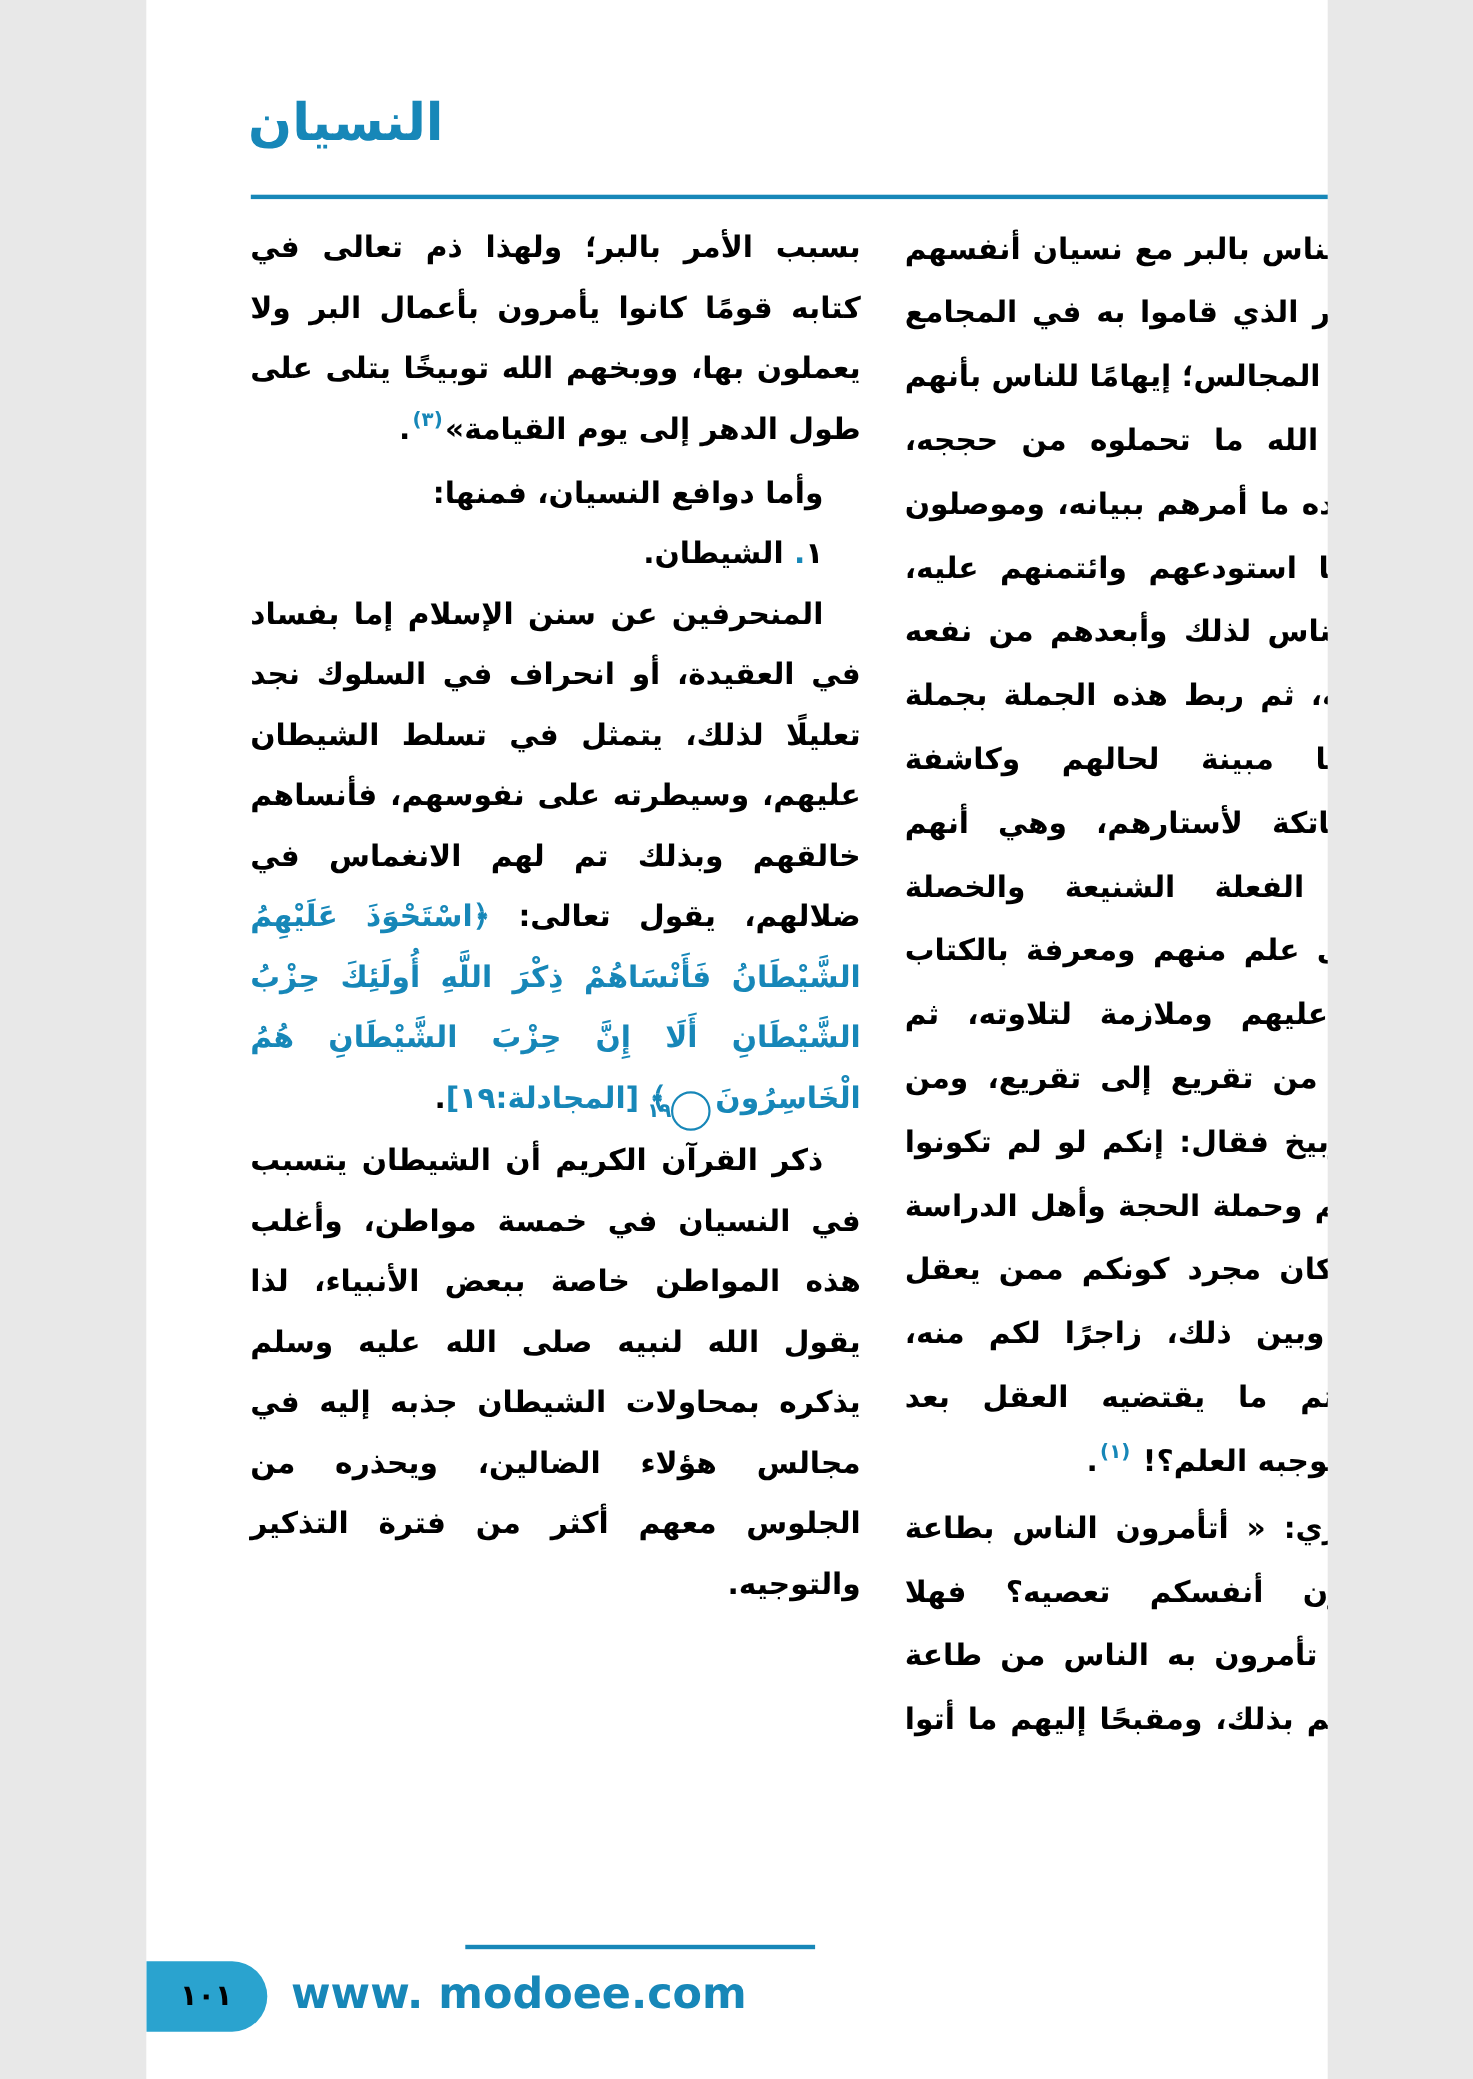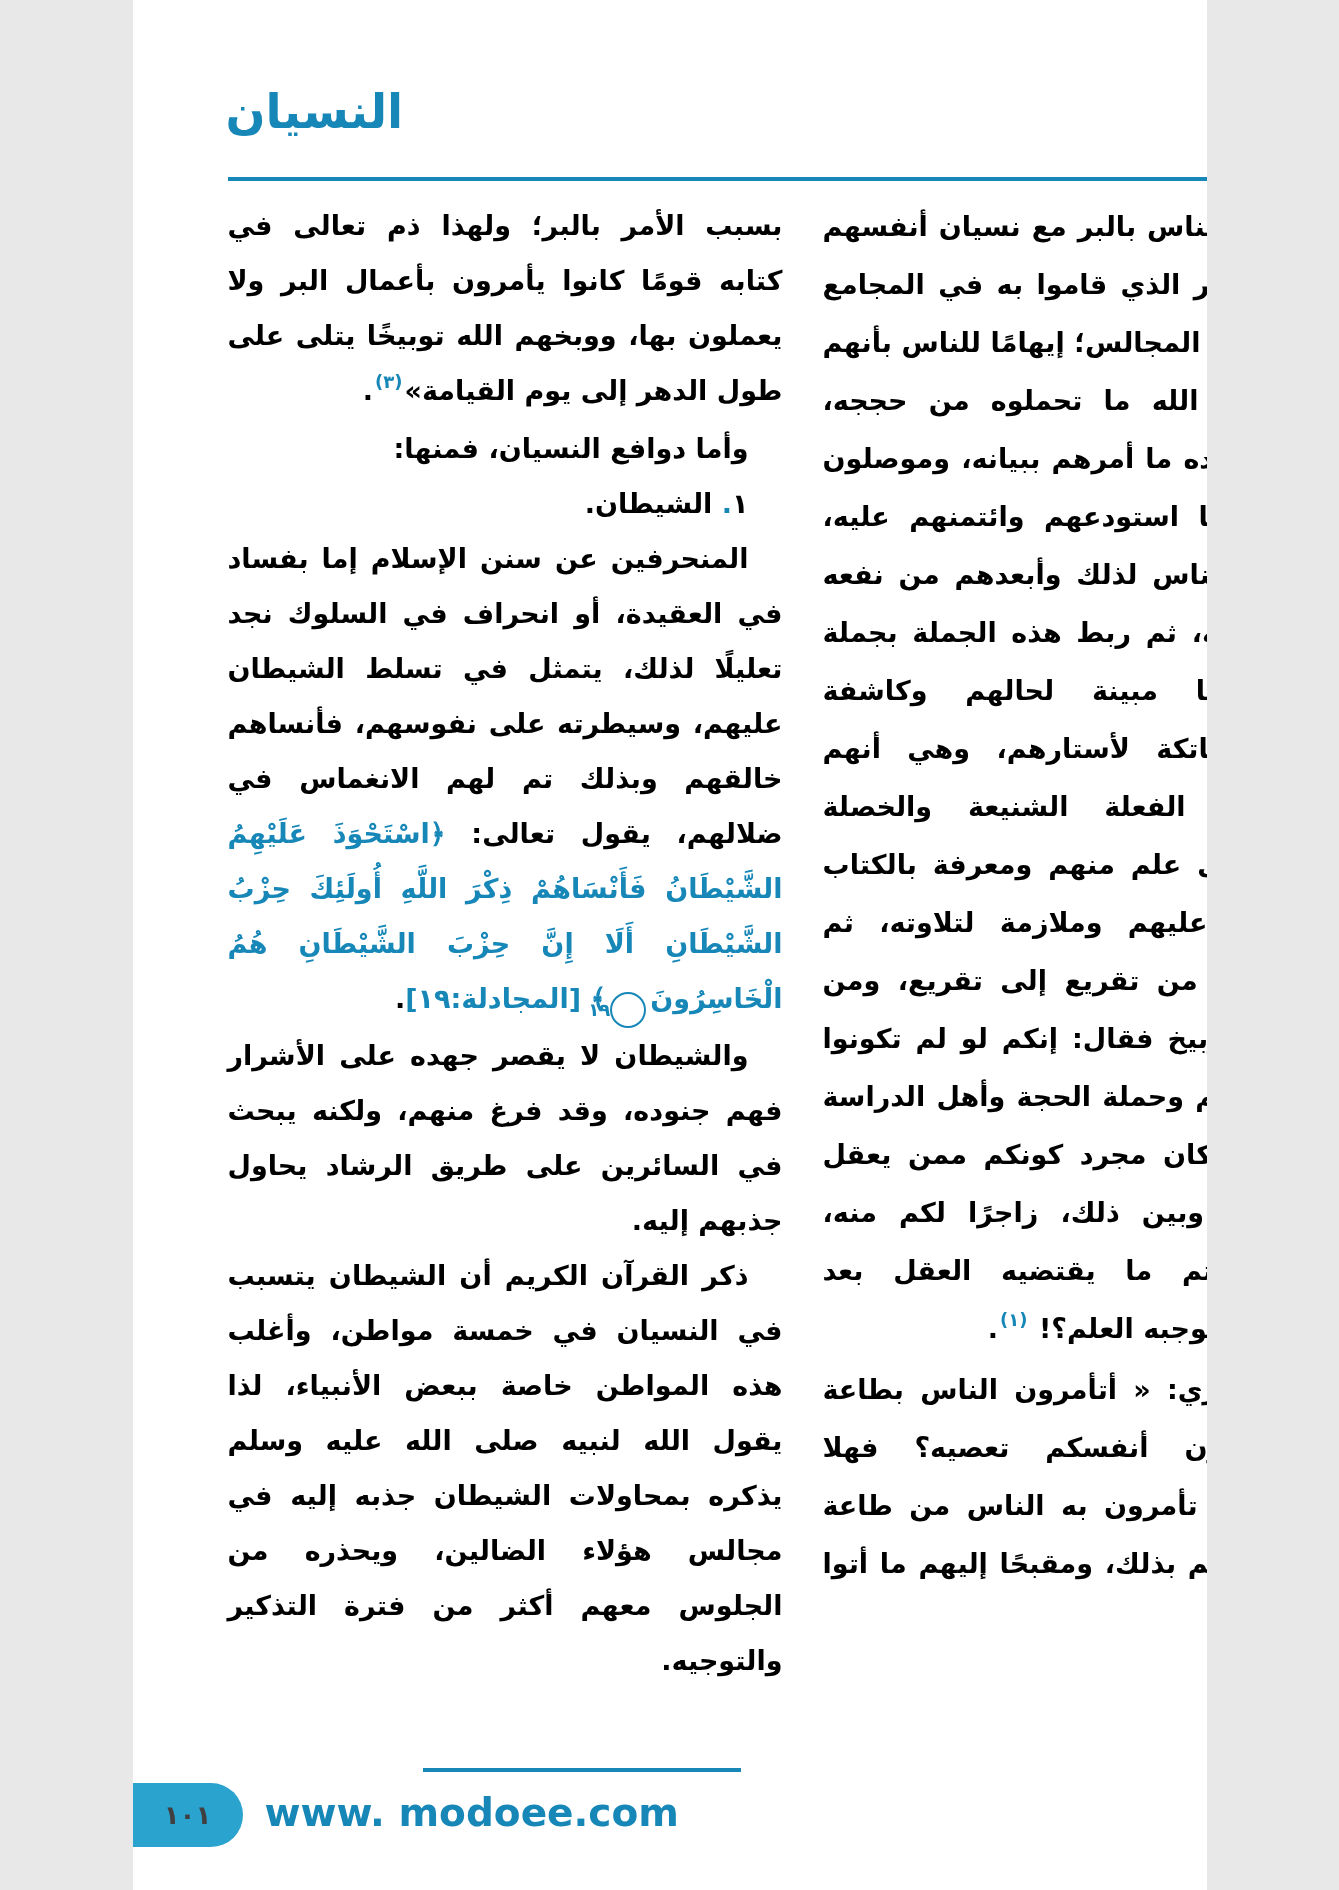--- a/index.html
+++ b/index.html
@@ -81,21 +81,21 @@
     margin-left:auto;margin-right:6px;
     margin-bottom:12px;
   }
   .fn-marker{color:var(--accent);margin-left:12px;}
   
   .page-number-tab{
     position:absolute;left:0;top:1783px;
     width:110px;height:64px;
     background:var(--footer-tab);
     border-radius:0 32px 32px 0;
-    color:#404040;
+    color:#000000;
     display:flex;align-items:center;justify-content:center;
     font-size:26px;font-weight:bold;
     direction:rtl;
   }
   .website-url{
     position:absolute;left:132px;top:1790px;
     color:var(--accent);
     font-size:39px;font-weight:bold;
     direction:ltr;
   }
@@ -114,21 +114,20 @@
       <p><span>أولا أمرهم للناس بالبر مع نسيان أنفسهم في ذلك الأمر الذي قاموا به في المجامع ونادوا به في المجالس؛ إيهامًا للناس بأنهم مبلغون عن الله ما تحملوه من حججه، ومبينون لعباده ما أمرهم ببيانه، وموصلون إلى خلقه ما استودعهم وائتمنهم عليه، وهم أترك الناس لذلك وأبعدهم من نفعه وأزهدهم فيه، ثم ربط هذه الجملة بجملة أخرى جعلها مبينة لحالهم وكاشفة لعوارهم وهاتكة لأستارهم، وهي أنهم فعلوا هذه الفعلة الشنيعة والخصلة الفظيعة على علم منهم ومعرفة بالكتاب الذي أنزل عليهم وملازمة لتلاوته، ثم انتقل معهم من تقريع إلى تقريع، ومن توبيخ إلى توبيخ فقال: إنكم لو لم تكونوا من أهل العلم وحملة الحجة وأهل الدراسة لكتب الله، لكان مجرد كونكم ممن يعقل حائلا بينكم وبين ذلك، زاجرًا لكم منه، فكيف أهملتم ما يقتضيه العقل بعد إهمالكم لما يوجبه العلم؟! </span><span class="note-sup">(١)</span><span>.</span></p>
       <p class="indent"><span>قال الطبري: « أتأمرون الناس بطاعة الله وتتركون أنفسكم تعصيه؟ فهلا تأمرونها بما تأمرون به الناس من طاعة ربكم؟ معيرهم بذلك، ومقبحًا إليهم ما أتوا به »</span><span class="note-sup">(٢)</span><span>.</span></p>
 
     </div>
 
     <div class="col col-second">
       <p><span>بسبب الأمر بالبر؛ ولهذا ذم تعالى في كتابه قومًا كانوا يأمرون بأعمال البر ولا يعملون بها، ووبخهم الله توبيخًا يتلى على طول الدهر إلى يوم القيامة»</span><span class="note-sup">(٣)</span><span>.</span></p>
       <p class="indent"><span>وأما دوافع النسيان، فمنها:</span></p>
       <p class="indent"><span>١</span><span class="quran">.</span> <span>الشيطان.</span></p>
       <p class="indent"><span>المنحرفين عن سنن الإسلام إما بفساد في العقيدة، أو انحراف في السلوك نجد تعليلًا لذلك، يتمثل في تسلط الشيطان عليهم، وسيطرته على نفوسهم، فأنساهم خالقهم وبذلك تم لهم الانغماس في ضلالهم، يقول تعالى: </span><span class="quran">﴿</span><span class="quran">اسْتَحْوَذَ عَلَيْهِمُ الشَّيْطَانُ فَأَنْسَاهُمْ ذِكْرَ اللَّهِ أُولَئِكَ حِزْبُ الشَّيْطَانِ أَلَا إِنَّ حِزْبَ الشَّيْطَانِ هُمُ الْخَاسِرُونَ</span><span class="ayah-badge">١٩</span><span class="quran">﴾</span> <span class="verse-ref">[المجادلة:١٩]</span><span>.</span></p>
-      <p class="indent"><span>والشيطان لا يقصر جهده على الأشرار فهم جنوده، وقد فرغ منهم، ولكنه يبحث في السائرين على طريق الرشاد يحاول جذبهم إليه.</span></p>
       <p class="indent"><span>ذكر القرآن الكريم أن الشيطان يتسبب في النسيان في خمسة مواطن، وأغلب هذه المواطن خاصة ببعض الأنبياء، لذا يقول الله لنبيه صلى الله عليه وسلم يذكره بمحاولات الشيطان جذبه إليه في مجالس هؤلاء الضالين، ويحذره من الجلوس معهم أكثر من فترة التذكير والتوجيه.</span></p>
 
       <div class="footnotes">
         <div class="footnote-rule"></div>
       </div>
     </div>
 
   </div>
 
   <div class="page-number-tab">

